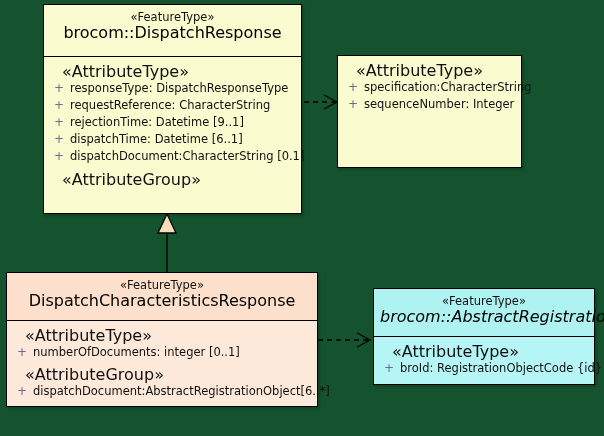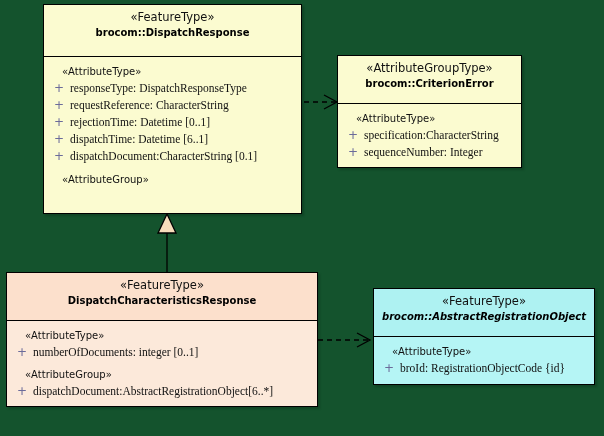--- a/index.html
+++ b/index.html
@@ -36,32 +36,32 @@
 
   .stereotype {
     display: block;
     font-size: 11.5px;
     color: #111111;
     line-height: 15px;
     white-space: nowrap;
   }
   .classname {
     display: block;
-    font-weight: bold;
-    font-size: 10px;
+    font-weight: normal;
+    font-size: 16px;
     color: #000000;
     line-height: 16px;
     white-space: nowrap;
   }
   .classname.abstract {
     font-style: italic;
   }
 
   .group-label {
-    font-size: 10px;
+    font-size: 16px;
     color: #111111;
     line-height: 17px;
     padding-left: 14px;
     white-space: nowrap;
   }
   .attr-row {
     display: block;
     font-size: 11.5px;
     color: #111111;
     line-height: 17px;
@@ -69,21 +69,20 @@
   }
   .attr-vis {
     display: inline-block;
     width: 22px;
     text-align: center;
     color: #6b6b9a;
     font-size: 12px;
   }
   .attr-text {
     display: inline-block;
-    font-family: Liberation Serif, serif;
   }
 
   
   .theme-yellow  { background: #fbfbd0; }
   .theme-yellow .uml-header { background: #fbfbd0; }
   .theme-peach   { background: #fce9da; }
   .theme-peach .uml-header { background: #fce0cc; }
   .theme-cyan    { background: #b5f5f5; }
   .theme-cyan .uml-header { background: #aef2f2; }
 
@@ -129,38 +128,34 @@
     </div>
     <div class="uml-body">
       <div class="group-label">«AttributeType»</div>
       <div class="attr-row">
         <span class="attr-vis">+</span><span class="attr-text">responseType: DispatchResponseType</span>
       </div>
       <div class="attr-row">
         <span class="attr-vis">+</span><span class="attr-text">requestReference: CharacterString</span>
       </div>
       <div class="attr-row">
-        <span class="attr-vis">+</span><span class="attr-text">rejectionTime: Datetime [0..1]</span>
+        <span class="attr-vis">+</span><span class="attr-text">rejectionTime: Datetime [9..1]</span>
       </div>
       <div class="attr-row">
         <span class="attr-vis">+</span><span class="attr-text">dispatchTime: Datetime [6..1]</span>
       </div>
       <div class="attr-row">
         <span class="attr-vis">+</span><span class="attr-text">dispatchDocument:CharacterString [0.1]</span>
       </div>
 
       <div class="group-label" style="padding-top:6px;">«AttributeGroup»</div>
     </div>
   </div>
 
   <div class="uml-class theme-yellow" style="left:337px; top:55px; width:185px; height:113px;">
-    <div class="uml-header" style="height:48px;">
-      <span class="stereotype">«AttributeGroupType»</span>
-      <span class="classname">brocom::CriterionError</span>
-    </div>
     <div class="uml-body">
       <div class="group-label">«AttributeType»</div>
       <div class="attr-row">
         <span class="attr-vis">+</span><span class="attr-text">specification:CharacterString</span>
       </div>
       <div class="attr-row">
         <span class="attr-vis">+</span><span class="attr-text">sequenceNumber: Integer</span>
       </div>
     </div>
   </div>

